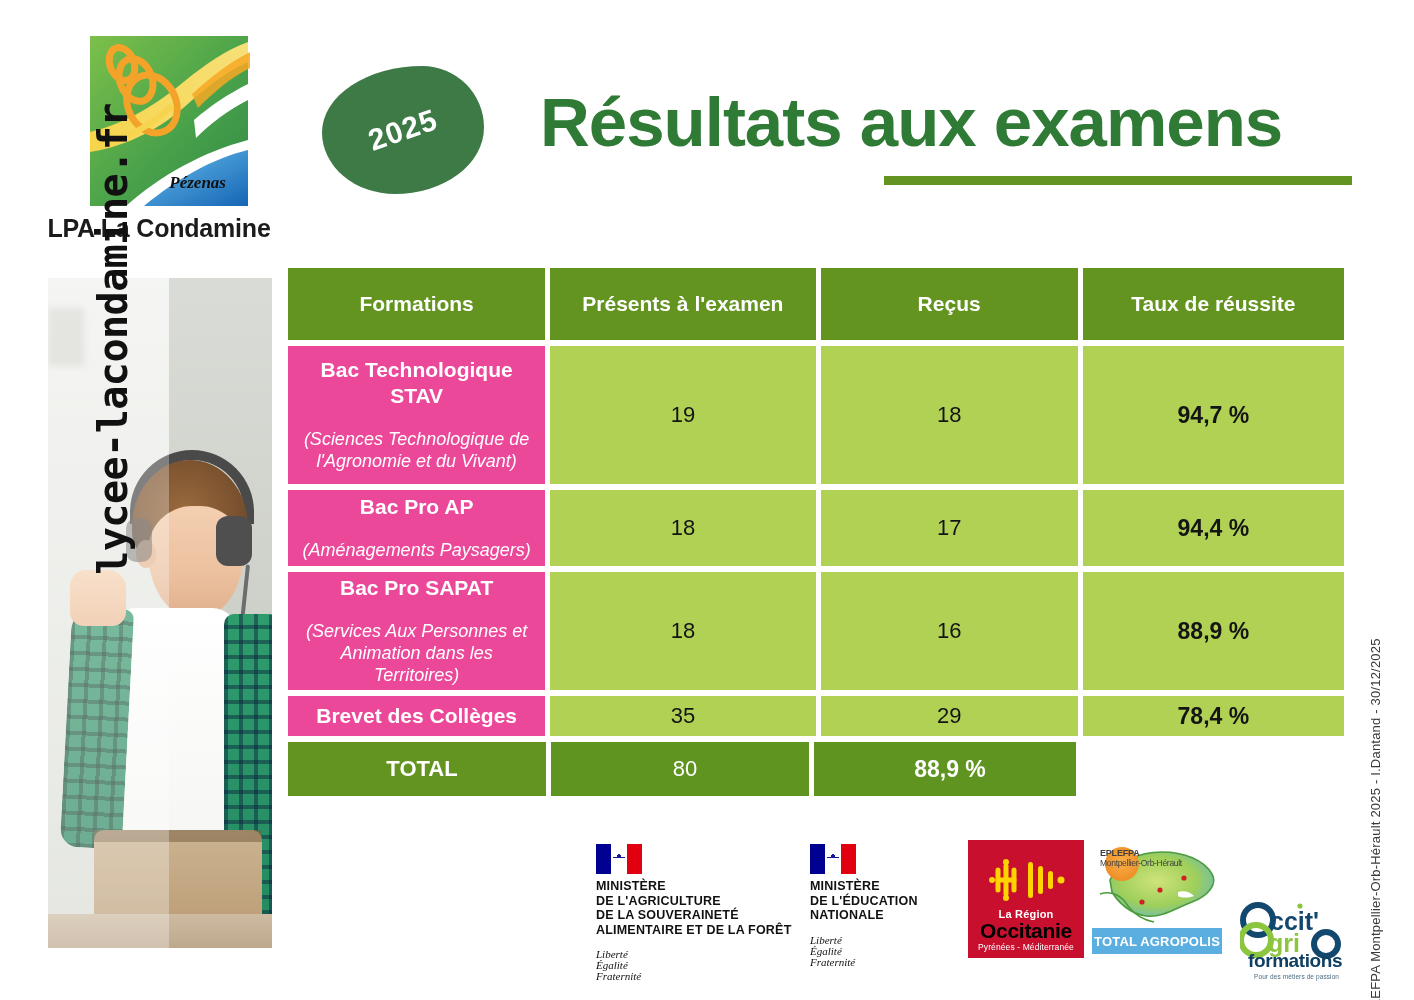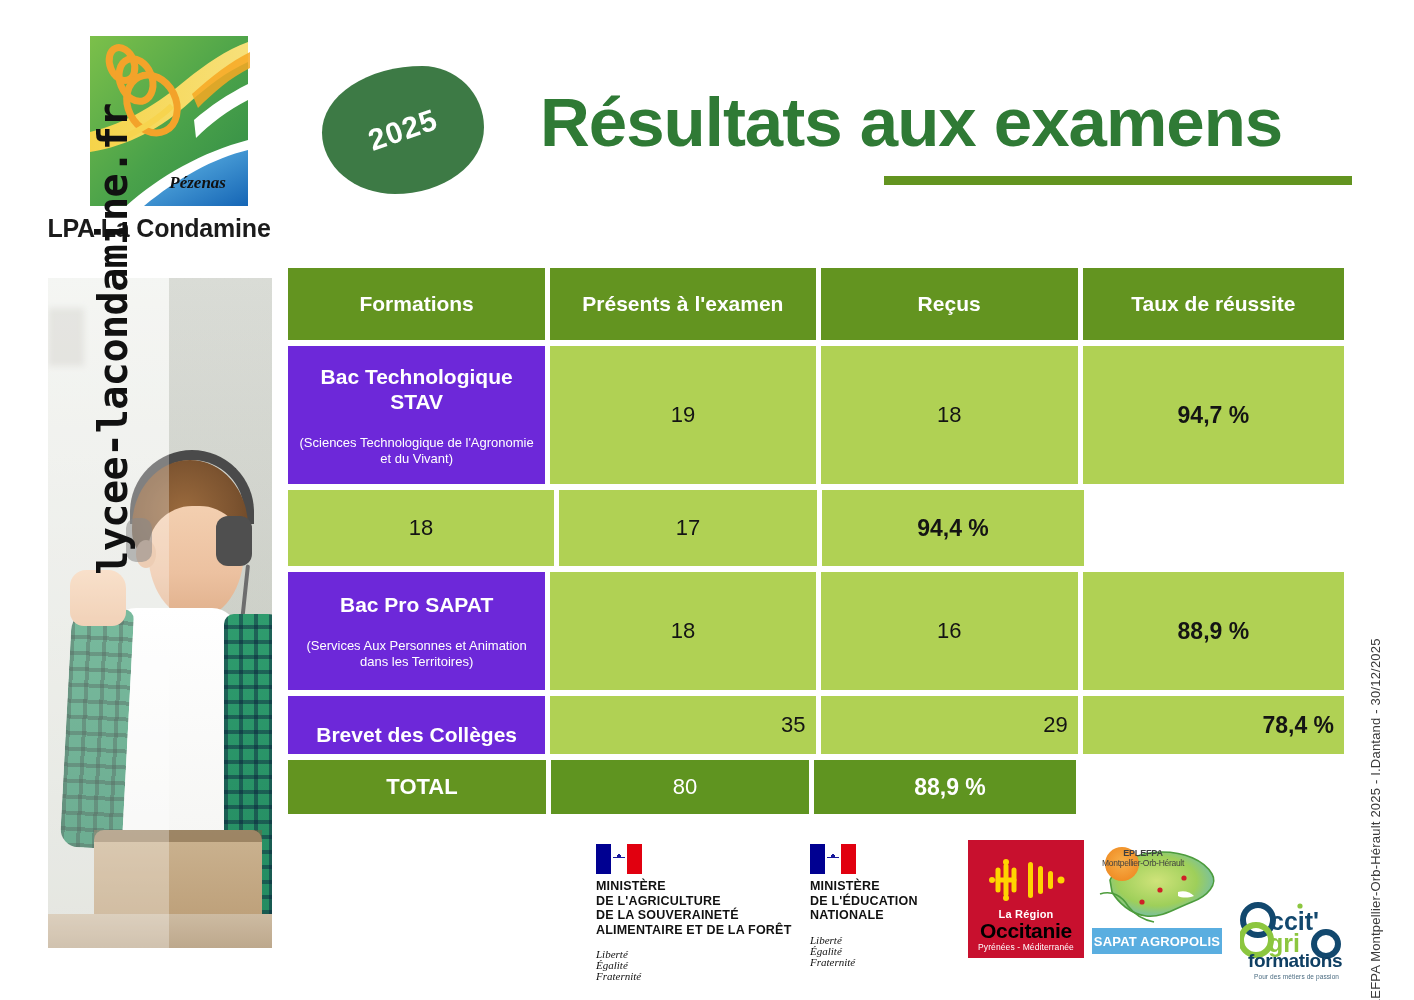--- a/index.html
+++ b/index.html
@@ -239,48 +239,49 @@
   .tbl-head .cell {
     background: #639420;
     color: #ffffff;
     font-size: 21px;
     font-weight: bold;
     height: 72px;
   }
 
   
   .tbl-body .c-name {
-    background: #6d28d9;
+    background: #ec4899;
     color: #ffffff;
     flex-direction: column;
     line-height: 1.22;
   }
   .tbl-body .c-pres,
   .tbl-body .c-recus,
   .tbl-body .c-taux {
     background: #b0d154;
     color: #141414;
     font-size: 22px;
   }
   .tbl-body .c-taux { font-weight: bold; font-size: 23px; }
 
   .row-name-main {
     font-size: 21px;
     font-weight: bold;
   }
   .row-name-sub {
-    font-size: 13px;
+    font-size: 18px;
+    font-style: italic;
     font-weight: normal;
     margin-top: 20px;
   }
 
   .h-stav  .cell { height: 138px; }
   .h-ap    .cell { height: 76px; }
   .h-sapat .cell { height: 118px; }
-  .h-brev  .cell { height: 58px; justify-content: flex-end; }
+  .h-brev  .cell { height: 40px; }
   .h-total .cell { height: 54px; padding-left: 20px; }
 
   
   .tbl-total .c-name  { background: #639420; }
   .tbl-total .c-pres,
   .tbl-total .c-recus,
   .tbl-total .c-taux {
     background: #5f9420;
     color: #ffffff;
   }
@@ -375,21 +376,21 @@
     width: 130px; height: 26px;
     background: #5aaee0;
     color: #ffffff;
     font-size: 13px;
     font-weight: bold;
     letter-spacing: .2px;
     display: flex; align-items: center; justify-content: center;
   }
   #agro-eplefpa {
     position: absolute; left: 10px; top: 8px;
-    width: 86px; text-align: center;
+    width: 86px; 
     z-index: 3;
   }
   .agro-e1 { font-size: 9px; font-weight: bold; color: #3f3f3f; letter-spacing:-.2px;}
   .agro-e2 { font-size: 8.5px; color: #3f3f3f; letter-spacing:-.3px;}
 
   
   #occitagri-logo {
     position: absolute;
     left: 652px;
     top: 14px;
@@ -505,20 +506,24 @@
       <span class="row-name-main">Bac Technologique</span>
       <span class="row-name-main">STAV</span>
       <span class="row-name-sub">(Sciences Technologique de l'Agronomie et du Vivant)</span>
     </div>
     <div class="cell c-pres">19</div>
     <div class="cell c-recus">18</div>
     <div class="cell c-taux">94,7 %</div>
   </div>
 
   <div class="tbl-row tbl-body h-ap">
+    <div class="cell c-name">
+      <span class="row-name-main">Bac Pro AP</span>
+      <span class="row-name-sub">(Aménagements Paysagers)</span>
+    </div>
     <div class="cell c-pres">18</div>
     <div class="cell c-recus">17</div>
     <div class="cell c-taux">94,4 %</div>
   </div>
 
   <div class="tbl-row tbl-body h-sapat">
     <div class="cell c-name">
       <span class="row-name-main">Bac Pro SAPAT</span>
       <span class="row-name-sub">(Services Aux Personnes et Animation dans les Territoires)</span>
     </div>
@@ -618,21 +623,21 @@
       <path d="M86 52 C92 50 98 52 102 56 C96 58 90 58 86 56 Z" fill="#ffffff"></path>
       <circle cx="30" cy="24" r="17" fill="url(#agroO)"></circle>
       <circle cx="92" cy="38" r="2.6" fill="#cf2027"></circle>
       <circle cx="68" cy="50" r="2.6" fill="#cf2027"></circle>
       <circle cx="50" cy="62" r="2.6" fill="#cf2027"></circle>
     </svg>
     <div id="agro-eplefpa">
       <div class="agro-e1">EPLEFPA</div>
       <div class="agro-e2">Montpellier-Orb-Hérault</div>
     </div>
-    <div id="agro-band">SAPAT AGROPOLIS</div>
+    <div id="agro-band">TOTAL AGROPOLIS</div>
   </div>
 
   <div id="occitagri-logo">
     <svg id="oa-svg" width="110" height="92" viewBox="0 0 110 92" xmlns="http://www.w3.org/2000/svg">
       <circle cx="18" cy="20" r="15" fill="none" stroke="#12486e" stroke-width="6"></circle>
       <circle cx="16" cy="40" r="15" fill="none" stroke="#8cc63f" stroke-width="6"></circle>
       <text x="30" y="30" font-family="Liberation Sans, sans-serif" font-size="25" font-weight="bold" fill="#12486e">ccit'</text>
       <text x="28" y="52" font-family="Liberation Sans, sans-serif" font-size="25" font-weight="bold" fill="#8cc63f">gri</text>
       <circle cx="86" cy="44" r="12" fill="none" stroke="#12486e" stroke-width="6"></circle>
       <circle cx="60" cy="6" r="2.6" fill="#8cc63f"></circle>

